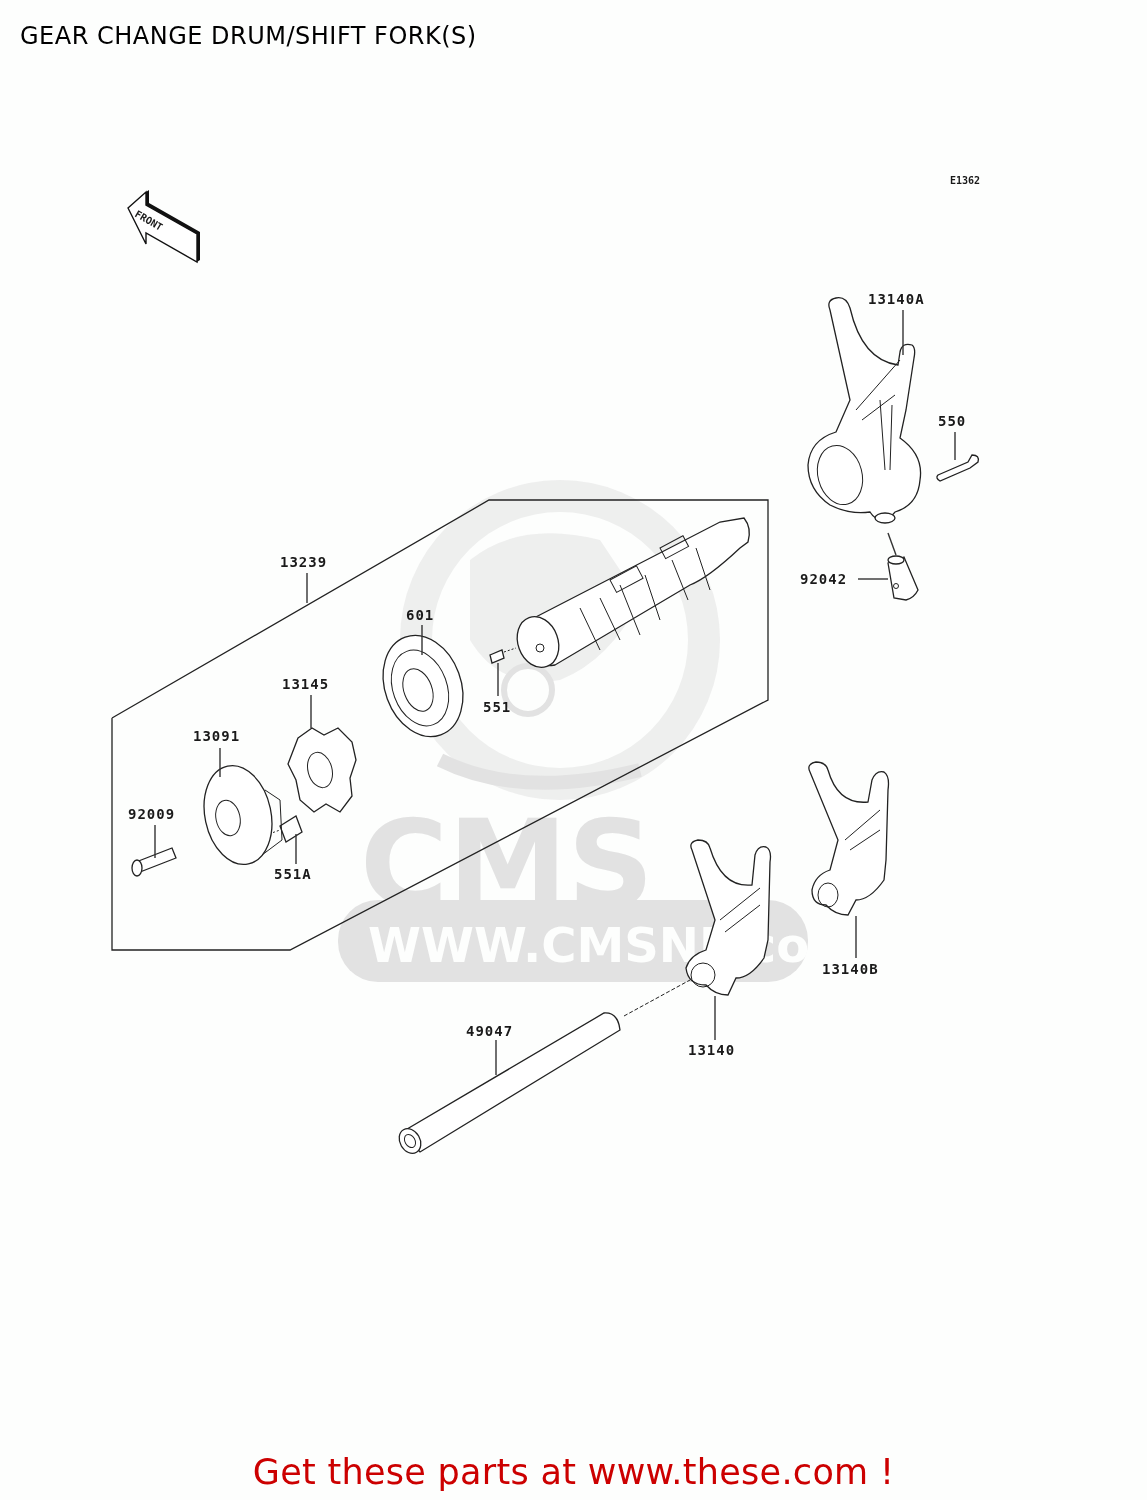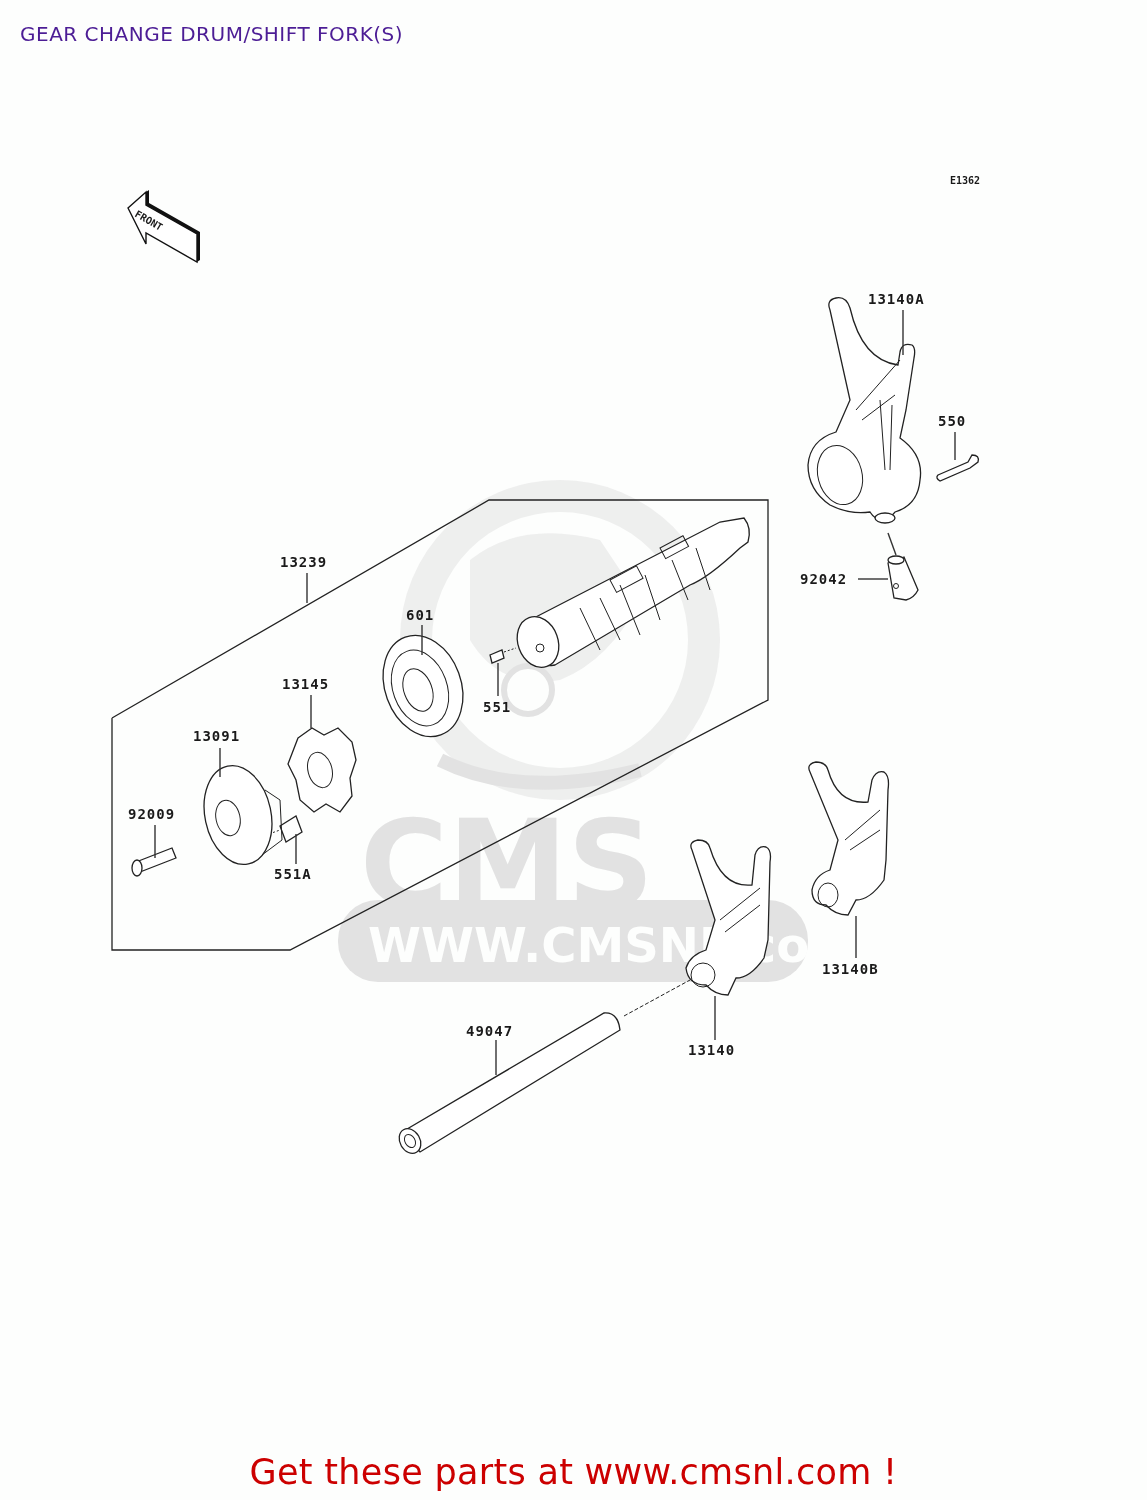--- a/index.html
+++ b/index.html
@@ -1,17 +1,17 @@
 <!DOCTYPE html>
 <html><head>
 <meta charset="utf-8">
 <style>
   html, body { margin: 0; padding: 0; background: #fdfefd; }
   body { width: 1147px; height: 1500px; position: relative; overflow: hidden; font-family: "DejaVu Sans", sans-serif; }
-  .page-title { position: absolute; left: 20px; top: 22px; font-size: 20px; color: #4c1d95; letter-spacing: 0.5px; font-family: "DejaVu Sans", sans-serif; }
+  .page-title { position: absolute; left: 20px; top: 22px; font-size: 24px; color: #000000; letter-spacing: 0.5px; font-family: "DejaVu Sans", sans-serif; }
   .diagram { position: absolute; left: 0; top: 0; width: 1147px; height: 1500px; }
   .footer-link { position: absolute; left: 0; width: 1147px; top: 1452px; text-align: center; font-size: 35px; color: #cc0000; font-family: "DejaVu Sans", sans-serif; text-decoration: none; letter-spacing: 0.3px; }
   .callout { font-family: "DejaVu Sans Mono", monospace; font-weight: bold; font-size: 14px; fill: #1a1a1a; letter-spacing: 1px; }
   .code { font-family: "DejaVu Sans Mono", monospace; font-weight: bold; font-size: 10px; fill: #1a1a1a; }
   .wm { fill: #e2e2e2; }
   .wmtxt { font-family: "DejaVu Sans", sans-serif; font-weight: bold; fill: #fdfefd; }
   .part { fill: #ffffff; stroke: #222; stroke-width: 1.3; }
   .part-thin { fill: none; stroke: #222; stroke-width: 1; }
   .lead { stroke: #333; stroke-width: 1.4; fill: none; }
 </style>
@@ -150,13 +150,13 @@
     <text class="callout" x="282" y="689">13145</text>
     <text class="callout" x="193" y="741">13091</text>
     <text class="callout" x="128" y="819">92009</text>
     <text class="callout" x="274" y="879">551A</text>
     <text class="callout" x="822" y="974">13140B</text>
     <text class="callout" x="466" y="1036">49047</text>
     <text class="callout" x="688" y="1055">13140</text>
   </g>
 </svg>
 
-<a class="footer-link">Get these parts at www.cmsnl.com !</a>
+<a class="footer-link">Get these parts at www.these.com !</a>
 
 </body></html>

